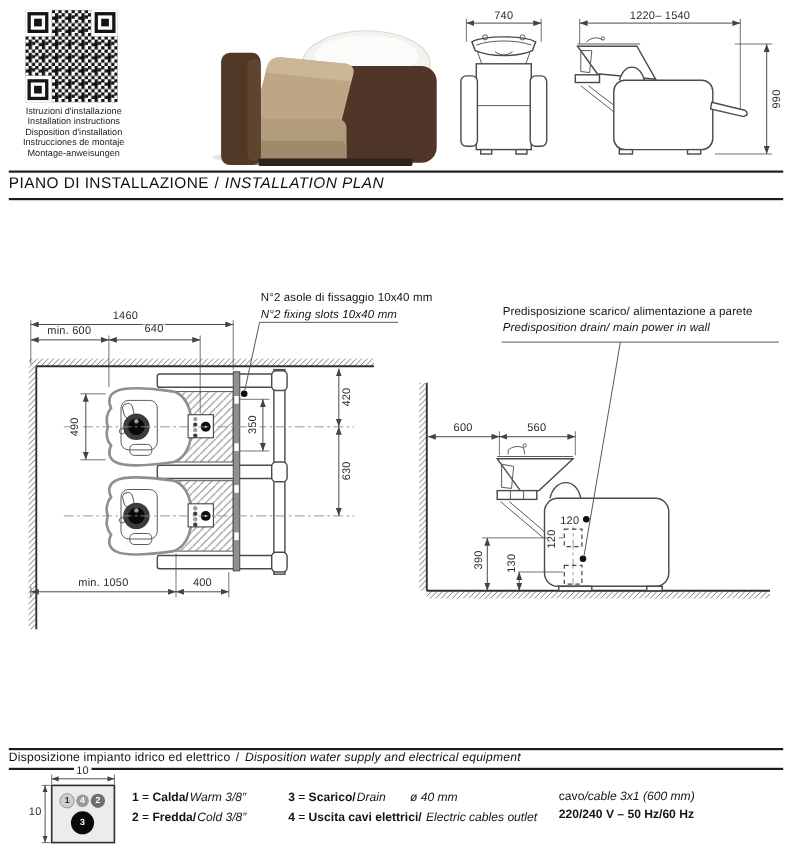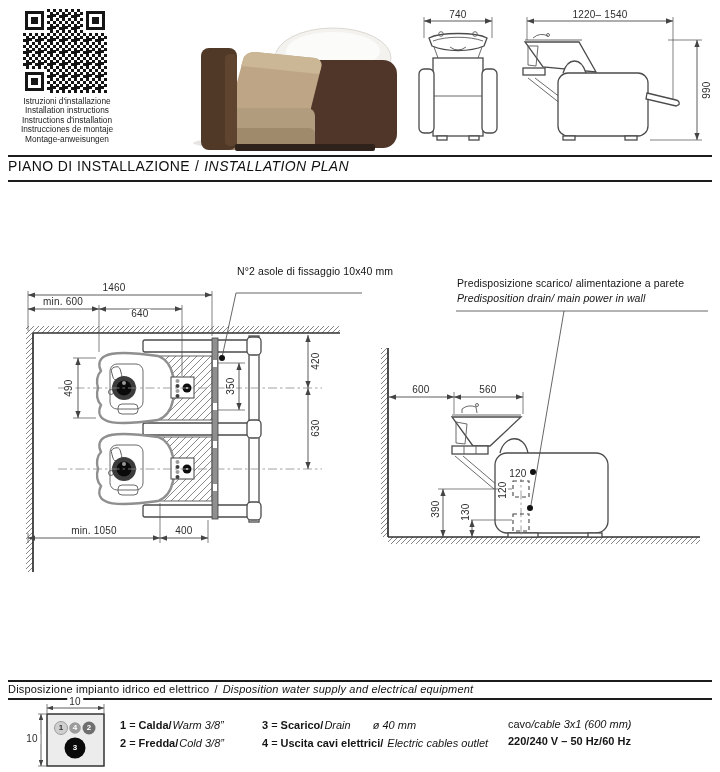--- a/index.html
+++ b/index.html
@@ -80,21 +80,21 @@
       <rect x="3" y="63" width="24" height="24" fill="#fff"></rect>
       <rect x="5" y="66" width="19" height="19" fill="#151515"></rect>
         <rect x="8" y="69" width="13" height="13" fill="#fff"></rect>
         <rect x="11" y="72" width="7" height="7" fill="#151515"></rect>
     </g>
   </svg>
 
   <div id="qr-caption">
     <div>Istruzioni d'installazione</div>
     <div>Installation instructions</div>
-    <div>Instructions d'installation</div>
+    <div>Disposition d'installation</div>
     <div>Instrucciones de montaje</div>
     <div>Montage-anweisungen</div>
   </div>
 
   <svg class="abs" style="left:165px;top:0" width="250" height="152" viewBox="0 0 250 152">
     <ellipse cx="128" cy="143" rx="100" ry="7" fill="#e7e5e2"></ellipse>
     <g>
       <ellipse cx="168" cy="58" rx="58" ry="30" fill="#f3f2ef" stroke="#dcd9d3" stroke-width="1"></ellipse>
       <ellipse cx="168" cy="51" rx="47" ry="19" fill="#fbfbfa"></ellipse>
       <path d="M 118,66 Q 168,86 218,62" stroke="#d6d3cc" stroke-width="1.5" fill="none"></path>
@@ -323,29 +323,30 @@
 
       <g>
         <line class="ldr" x1="456" y1="311" x2="708" y2="311"></line>
         <line class="ldr" x1="564" y1="311" x2="531" y2="505"></line>
       </g>
     </g>
   </svg>
 
   <div class="ann" style="left:237px;top:264px">
     <div>N°2 asole di fissaggio 10x40 mm</div>
+    <div class="en">N°2 fixing slots 10x40 mm</div>
   </div>
   <div class="ann" style="left:457px;top:276px">
     <div>Predisposizione scarico/ alimentazione a parete</div>
     <div class="en">Predisposition drain/ main power in wall</div>
   </div>
 
   <div class="lbl" style="left:114px;top:288px">1460</div>
   <div class="lbl" style="left:63px;top:302px">min. 600</div>
-  <div class="lbl" style="left:140px;top:314px">640</div>
+  <div class="lbl" style="left:140px;top:300px">640</div>
   <div class="lbl rot" style="left:69px;top:388px">490</div>
   <div class="lbl rot" style="left:316px;top:361px">420</div>
   <div class="lbl rot" style="left:316px;top:428px">630</div>
   <div class="lbl rot" style="left:231px;top:386px">350</div>
   <div class="lbl" style="left:94px;top:531px">min. 1050</div>
   <div class="lbl" style="left:184px;top:531px">400</div>
 
   <div class="lbl" style="left:421px;top:390px">600</div>
   <div class="lbl" style="left:488px;top:390px">560</div>
   <div class="lbl" style="left:518px;top:474px">120</div>

